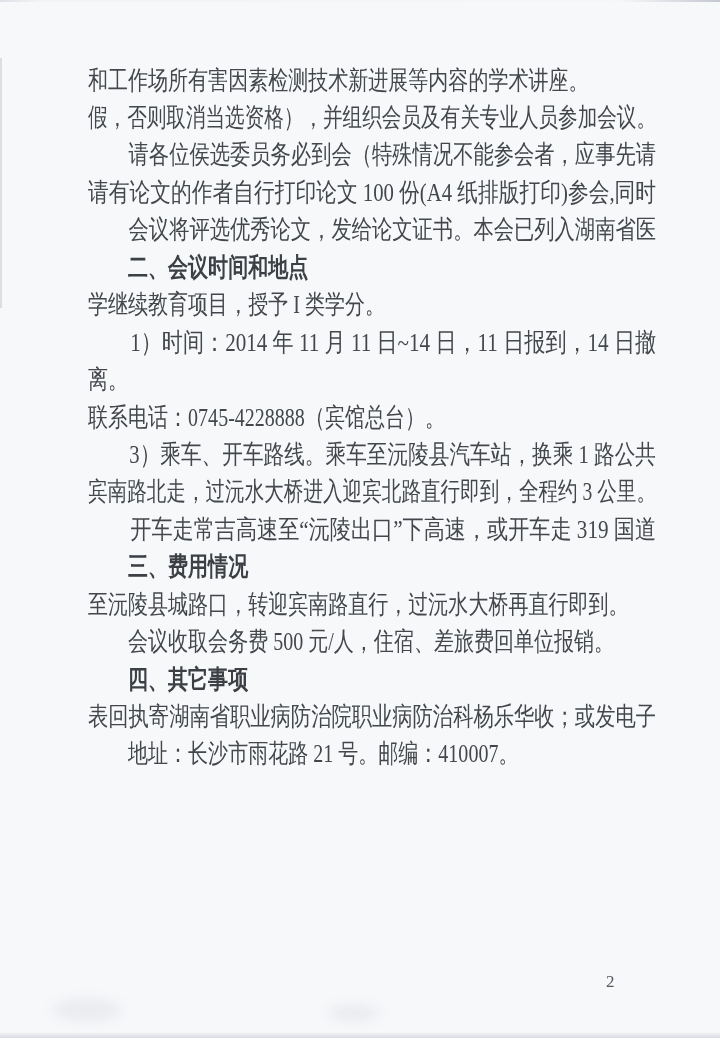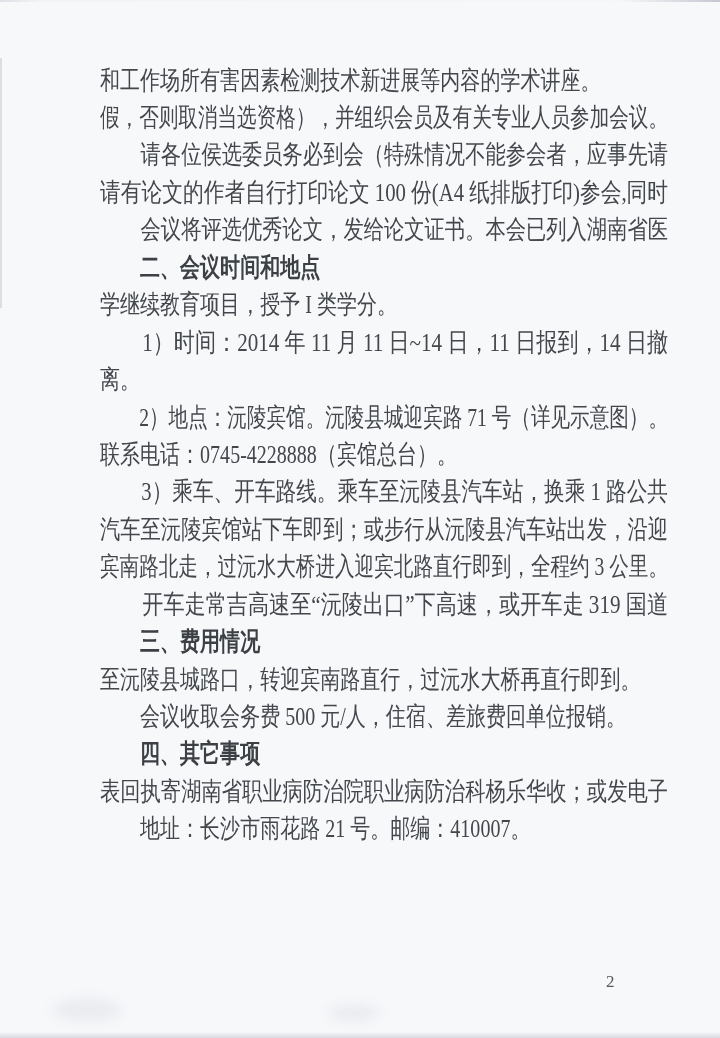--- a/index.html
+++ b/index.html
@@ -15,21 +15,21 @@
     background:linear-gradient(90deg,#c9ccd4 0,#eff1f4 40px,#f4f5f8 620px,#aeb3bd 700px,#9aa0ab 720px);
     opacity:.55;}
   .scan-bottom{position:absolute;bottom:0;left:0;width:720px;height:6px;
     background:linear-gradient(180deg,rgba(226,228,233,0) 0,#e3e5ea 60%,#d8dbe1 100%);}
   .scan-left{position:absolute;top:58px;left:0;width:2px;height:250px;background:#c4c8d0;opacity:.55;}
   .smudge{position:absolute;background:#dde0e6;filter:blur(6px);border-radius:50%;opacity:.5;}
   .smudge.a{left:52px;top:998px;width:70px;height:24px;}
   .smudge.b{left:328px;top:1004px;width:52px;height:18px;}
 
   .doc{position:absolute;left:88px;top:60px;width:568px;}
-  .row{height:37.45px;line-height:37.45px;margin-left:12px;}
+  .row{height:37.45px;line-height:37.45px;}
   .line{
     display:inline-block;
     white-space:nowrap;
     font-size:26px;
     color:#43474c;
     transform-origin:0 50%;
     vertical-align:middle;
   }
   .indent{padding-left:52px;}
   .heading{
@@ -60,24 +60,22 @@
 <div class="doc">
   <div class="row"><span class="line" style="transform: scaleX(0.77);">和工作场所有害因素检测技术新进展等内容的学术讲座。</span></div>
   <div class="row"><span class="line justify" style="transform: scaleX(0.753316);">假，否则取消当选资格），并组织会员及有关专业人员参加会议。</span></div>
   <div class="row"><span class="line indent justify" style="transform: scaleX(0.78022);">请各位侯选委员务必到会（特殊情况不能参会者，应事先请</span></div>
   <div class="row"><span class="line justify" style="transform: scaleX(0.797753);">请有论文的作者自行打印论文 100 份(A4 纸排版打印)参会,同时</span></div>
   <div class="row"><span class="line indent justify" style="transform: scaleX(0.78022);">会议将评选优秀论文，发给论文证书。本会已列入湖南省医</span></div>
   <div class="row"><span class="line indent heading" style="transform: scaleX(0.77);">二、会议时间和地点</span></div>
   <div class="row"><span class="line" style="transform: scaleX(0.77);">学继续教育项目，授予 I 类学分。</span></div>
   <div class="row"><span class="line indent justify" style="transform: scaleX(0.811429);">1）时间：2014 年 11 月 11 日~14 日，11 日报到，14 日撤</span></div>
   <div class="row"><span class="line" style="transform: scaleX(0.77);">离。</span></div>
-  <div class="row"><span class="line indent justify" style="transform: scaleX(0.753316);">2）地点：沅陵宾馆。沅陵县城迎宾路 71 号（详见示意图）。</span></div>
   <div class="row"><span class="line" style="transform: scaleX(0.77);">联系电话：0745-4228888（宾馆总台）。</span></div>
   <div class="row"><span class="line indent justify" style="transform: scaleX(0.794406);">3）乘车、开车路线。乘车至沅陵县汽车站，换乘 1 路公共</span></div>
-  <div class="row"><span class="line justify" style="transform: scaleX(0.78022);">汽车至沅陵宾馆站下车即到；或步行从沅陵县汽车站出发，沿迎</span></div>
   <div class="row"><span class="line justify" style="transform: scaleX(0.753316);">宾南路北走，过沅水大桥进入迎宾北路直行即到，全程约 3 公里。</span></div>
   <div class="row"><span class="line indent justify" style="transform: scaleX(0.812589);">开车走常吉高速至“沅陵出口”下高速，或开车走 319 国道</span></div>
   <div class="row"><span class="line indent heading" style="transform: scaleX(0.77);">三、费用情况</span></div>
   <div class="row"><span class="line" style="transform: scaleX(0.77);">至沅陵县城路口，转迎宾南路直行，过沅水大桥再直行即到。</span></div>
   <div class="row"><span class="line indent" style="transform: scaleX(0.77);">会议收取会务费 500 元/人，住宿、差旅费回单位报销。</span></div>
   <div class="row"><span class="line indent heading" style="transform: scaleX(0.77);">四、其它事项</span></div>
   <div class="row"><span class="line justify" style="transform: scaleX(0.78022);">表回执寄湖南省职业病防治院职业病防治科杨乐华收；或发电子</span></div>
   <div class="row"><span class="line indent" style="transform: scaleX(0.77);">地址：长沙市雨花路 21 号。邮编：410007。</span></div>
 </div>
 

